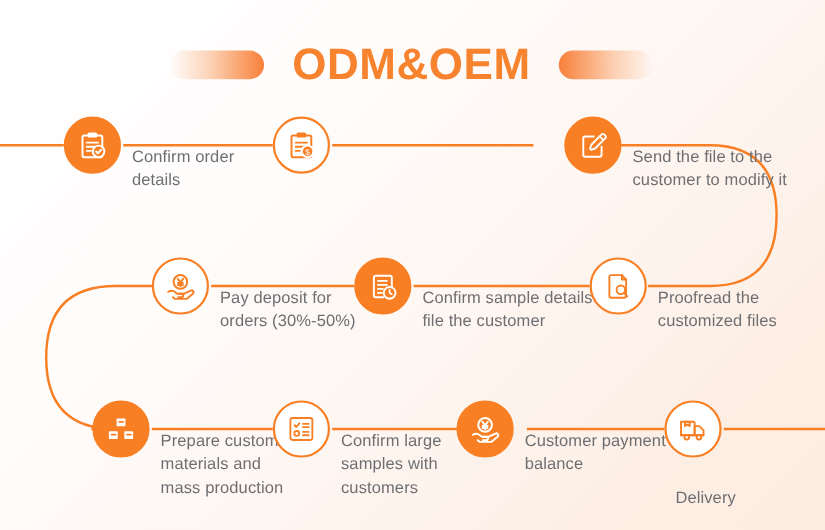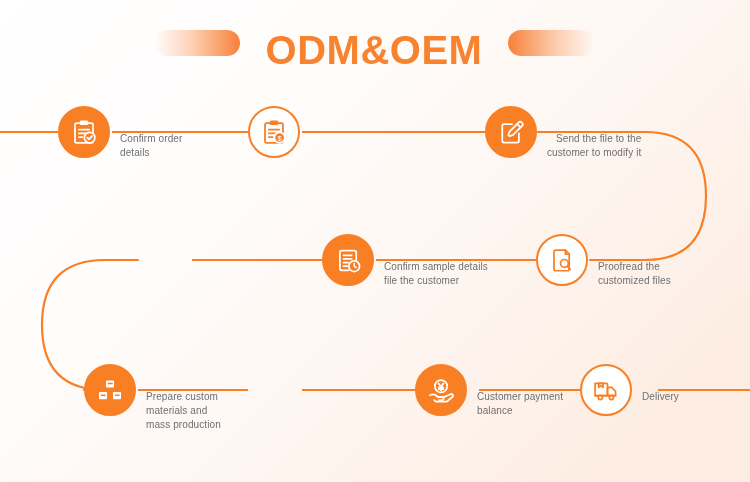--- a/index.html
+++ b/index.html
@@ -26,21 +26,21 @@
   }
 
   
   .title-row {
     position: absolute;
     top: 30px;
     left: 0;
     width: 748px;
     height: 58px;
     display: flex;
-    align-items: flex-start;
+    align-items: center;
     justify-content: center;
     gap: 26px;
   }
   .bar {
     width: 86px;
     height: 26px;
     border-radius: 13px;
   }
   .bar-left {
     background: linear-gradient(90deg, rgba(247,128,47,0) 0%, rgba(247,133,55,0.35) 42%, #f8803a 100%);
@@ -87,21 +87,21 @@
     border: 2px solid #f97f24;
   }
   .node.outline {
     background: #ffffff;
     border: 2px solid #f97f24;
   }
   .node svg { display: block; }
   .step-label {
     margin-left: 10px;
     margin-top: 26px;
-    font-size: 10px;
+    font-size: 15px;
     line-height: 1.42;
     color: #6e6f72;
     white-space: pre-line;
     letter-spacing: 0.1px;
   }
 </style>
 </head>
 <body>
 
 <div id="infographic">
@@ -156,35 +156,50 @@
           <path d="M8 6.5h3.5M20.5 6.5H24a1.6 1.6 0 011.6 1.6V26a1.6 1.6 0 01-1.6 1.6H8A1.6 1.6 0 016.4 26V8.1A1.6 1.6 0 018 6.5z"></path>
           <rect x="11.3" y="3.6" width="9.4" height="5" rx="1.6" fill="#f97f24" stroke="none"></rect>
           <path d="M10.5 13.5h11M10.5 17.5h8M10.5 21.5h4"></path>
         </g>
         <circle cx="22" cy="22" r="5.6" fill="#f97f24" stroke="#ffffff" stroke-width="1.9"></circle>
         <text x="22" y="25.4" text-anchor="middle" font-size="8" font-family="'Liberation Sans', sans-serif" fill="#ffffff">$</text>
       </svg>
     </div>
   </div>
 
-  <div class="step" style="left:485px; top:106px;text-align:right;">
+  <div class="step" style="left:513px; top:106px;">
     <div class="node filled">
 
       <svg width="28" height="28" viewBox="0 0 32 32">
         <g fill="none" stroke="#ffffff" stroke-width="2" stroke-linecap="round" stroke-linejoin="round">
           <path d="M25 17.5V26a2 2 0 01-2 2H8a2 2 0 01-2-2V9a2 2 0 012-2h9"></path>
           <path d="M13 19.6l1.4-4.1L25.1 4.8a1.9 1.9 0 012.7 0l1.2 1.2a1.9 1.9 0 010 2.7L18.3 19.4l-4.1 1.4z"></path>
           <path d="M23.3 7.1l3.4 3.4"></path>
         </g>
       </svg>
     </div>
     <div class="step-label">Send the file to the
 customer to modify it</div>
   </div>
 
+  <div class="step" style="left:138px; top:234px;">
+    <div class="node outline">
+
+      <svg width="30" height="30" viewBox="0 0 32 32">
+        <g fill="none" stroke="#f97f24" stroke-width="1.9" stroke-linecap="round" stroke-linejoin="round">
+          <circle cx="16" cy="12" r="6.6"></circle>
+          <path d="M13.4 9.1l2.6 3.3 2.6-3.3M13.6 13.1h4.8M13.6 15.1h4.8M16 12.4v3.9"></path>
+          <path d="M4.2 21.6c2.4-1.5 4.6-1.3 6.6.3l2.1 1.7h4.3a1.6 1.6 0 010 3.2h-3.3"></path>
+          <path d="M14.5 23.6h4.6l7-3.1a1.8 1.8 0 012.3 2.7l-6.4 5.3H10.9l-2.1-1.7"></path>
+        </g>
+      </svg>
+    </div>
+    <div class="step-label">Pay deposit for
+orders (30%-50%)</div>
+  </div>
 
   <div class="step" style="left:322px; top:234px;">
     <div class="node filled">
 
       <svg width="29" height="29" viewBox="0 0 32 32">
         <g fill="none" stroke="#ffffff" stroke-width="1.9" stroke-linecap="round" stroke-linejoin="round">
           <path d="M24.5 16V7.2a2 2 0 00-2-2H8.5a2 2 0 00-2 2v17.6a2 2 0 002 2H16"></path>
           <path d="M10.5 10.3h9M10.5 14.3h9M10.5 18.3h5M10.5 22.3h4"></path>
         </g>
         <circle cx="22.3" cy="22.3" r="5.9" fill="#f97f24" stroke="#ffffff" stroke-width="1.9"></circle>
@@ -223,38 +238,54 @@
         <g stroke="#f97f24" stroke-width="1.7" stroke-linecap="round">
           <path d="M14.2 8.6h4.2M6.2 21.9h4.2M22.2 21.9h4.2"></path>
         </g>
       </svg>
     </div>
     <div class="step-label">Prepare custom
 materials and
 mass production</div>
   </div>
 
+  <div class="step" style="left:248px; top:364px;">
+    <div class="node outline">
+
+      <svg width="28" height="28" viewBox="0 0 32 32">
+        <g fill="none" stroke="#f97f24" stroke-width="1.9" stroke-linecap="round" stroke-linejoin="round">
+          <rect x="4.6" y="4.6" width="22.8" height="22.8" rx="2.2"></rect>
+          <path d="M8.9 12.1l1.8 1.8 3.2-3.8"></path>
+          <circle cx="11.2" cy="20.6" r="2.5"></circle>
+          <path d="M17.6 10.6h6M17.6 14.1h6M17.6 19h6M17.6 22.5h6"></path>
+        </g>
+      </svg>
+    </div>
+    <div class="step-label">Confirm large
+samples with
+customers</div>
+  </div>
 
   <div class="step" style="left:415px; top:364px;">
     <div class="node filled">
 
       <svg width="30" height="30" viewBox="0 0 32 32">
         <g fill="none" stroke="#ffffff" stroke-width="1.9" stroke-linecap="round" stroke-linejoin="round">
           <circle cx="16" cy="12" r="6.6"></circle>
           <path d="M13.4 9.1l2.6 3.3 2.6-3.3M13.6 13.1h4.8M13.6 15.1h4.8M16 12.4v3.9"></path>
           <path d="M4.2 21.6c2.4-1.5 4.6-1.3 6.6.3l2.1 1.7h4.3a1.6 1.6 0 010 3.2h-3.3"></path>
           <path d="M14.5 23.6h4.6l7-3.1a1.8 1.8 0 012.3 2.7l-6.4 5.3H10.9l-2.1-1.7"></path>
         </g>
       </svg>
     </div>
     <div class="step-label">Customer payment
 balance</div>
   </div>
 
-  <div class="step" style="left:580px; top:364px;">
+  <div class="step" style="left:604px; top:364px;flex-direction:column;">
     <div class="node outline">
 
       <svg width="29" height="29" viewBox="0 0 32 32">
         <g fill="none" stroke="#f97f24" stroke-width="1.9" stroke-linecap="round" stroke-linejoin="round">
           <path d="M3.4 8.2h12.4a1.3 1.3 0 011.3 1.3v12.2H3.4z"></path>
           <path d="M17.1 12.6h4.6l4.3 4.3v4.8h-8.9z"></path>
           <circle cx="9.2" cy="23.7" r="2.3"></circle>
           <circle cx="21.4" cy="23.7" r="2.3"></circle>
           <path d="M11.5 21.7h7.6M3.4 21.7h3.5M23.7 21.7h2.3"></path>
           <path d="M7.4 8.2h4.8v4.3l-2.4-1.6-2.4 1.6z"></path>

